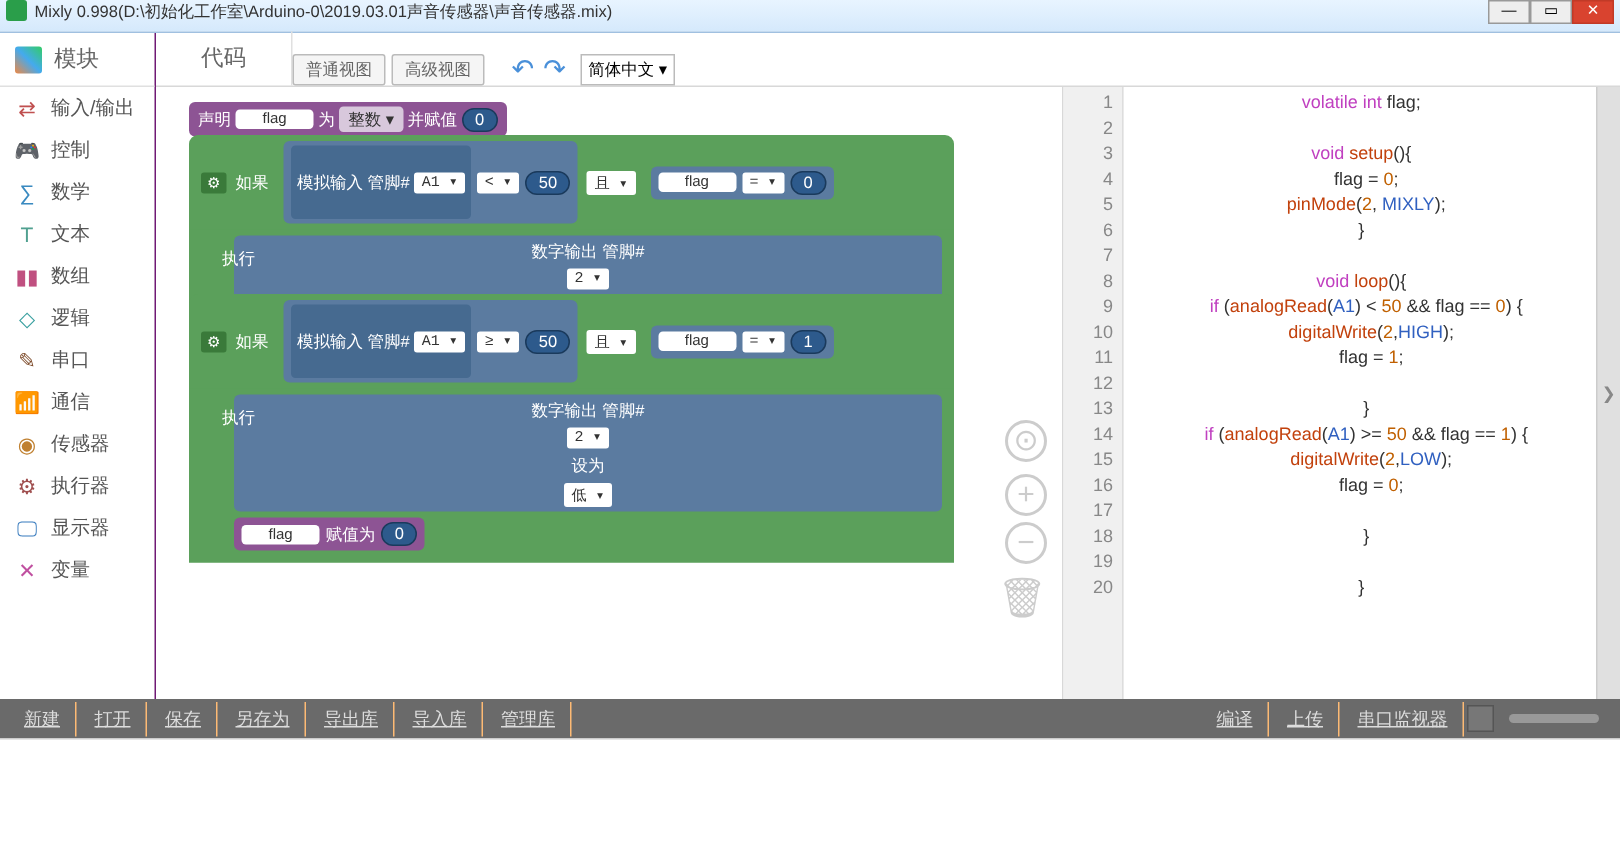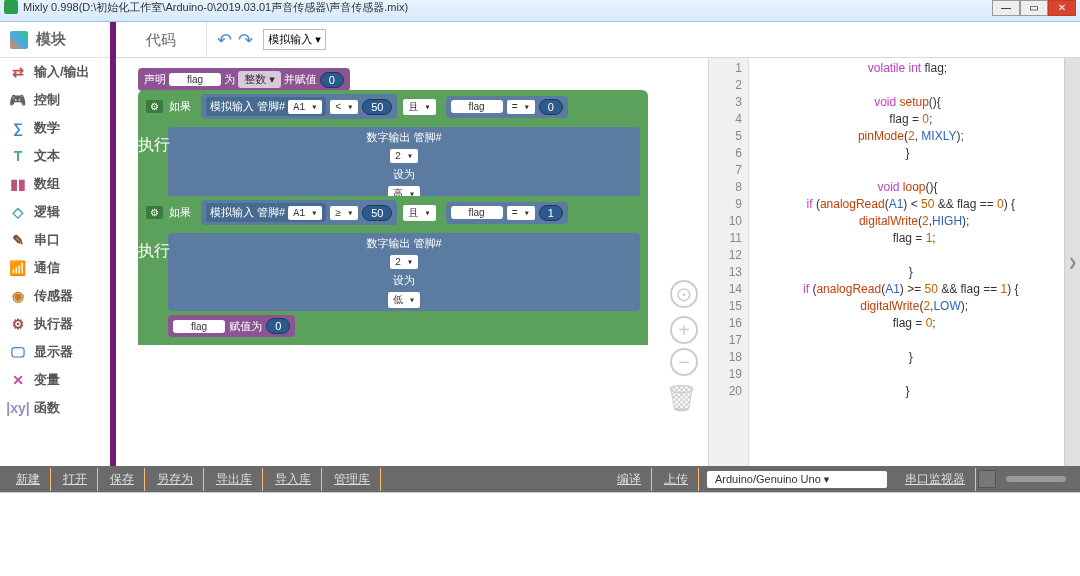--- a/index.html
+++ b/index.html
@@ -4,52 +4,52 @@
 <style>
 * { margin:0; padding:0; box-sizing:border-box; font-family:"Microsoft YaHei",Arial,sans-serif; }
 body { width:1080px; height:576px; background:#fff; overflow:hidden; font-size:12px; }
 .titlebar { height:22px; background:linear-gradient(#e8f4ff,#d5e9fc); display:flex; padding:0 4px; border-bottom:1px solid #a0c0e0; }
 .titlebar .tico { width:14px; height:14px; background:#2a9e4a; border-radius:2px; margin-right:5px; }
 .titlebar .ttxt { font-size:11px; color:#333; flex:1; }
 .winbtns { display:flex; gap:0; }
 .winbtn { width:28px; height:16px; border:1px solid #999; background:#eee; font-size:10px; text-align:center; line-height:14px; }
 .winbtn.close { background:#d9432f; color:#fff; border-color:#c13a27; }
 .main { height:444px; display:flex; }
-.sidebar { width:116px; background:#fff; border-right:6px solid #701a75;font-weight:bold; }
+.sidebar { width:104px; background:#fff; border-right:1px solid #701a75; }
 .sb-hdr { height:36px; display:flex; align-items:center; padding:0 10px; border-bottom:1px solid #e0e0e0; }
 .sb-hdr .logo { width:18px; height:18px; background:linear-gradient(45deg,#e84,#4ae,#3c6); border-radius:2px; margin-right:8px; }
 .sb-hdr span { font-size:15px; color:#666; }
 .sb-item { height:28px; display:flex; align-items:center; padding:0 10px; cursor:pointer; font-size:13px; color:#555; }
 .sb-ico { width:16px; height:16px; margin-right:8px; display:flex; align-items:center; justify-content:center; font-size:14px; }
 .center { flex:1; display:flex; flex-direction:column; position:relative; }
-.topbar { height:36px; border-bottom:1px solid #d8d8d8; display:flex; align-items:center; }
+.topbar { height:36px; border-bottom:1px solid #d8d8d8; display:flex; align-items:flex-end; }
 .tab { padding:0 30px; height:36px; line-height:36px; font-size:15px; color:#666; border-right:1px solid #e0e0e0; }
 .copy { flex:1; text-align:center; font-size:11px; color:#aaa; }
 .viewbtns { display:flex; gap:4px; margin-right:8px; }
 .vbtn { padding:2px 8px; border:1px solid #bbb; background:#f5f5f5; font-size:11px; border-radius:2px; color:#666; }
 .undo-redo { display:flex; gap:6px; margin:0 10px; }
 .ur { font-size:18px; color:#4a90d9; cursor:pointer; }
 .langsel { border:1px solid #bbb; padding:2px 4px; font-size:11px; margin-right:6px; }
 .workspace { flex:1; display:flex; }
 .canvas { flex:1; position:relative; background:#fff; overflow:hidden; }
 .block { position:absolute; font-size:11px; color:#fff; }
 .b-decl { left:22px; top:10px; background:#8d5494; border-radius:4px; padding:3px 6px; display:flex; align-items:center; gap:3px; }
 .pill { background:#fff; color:#333; padding:1px 18px; border-radius:3px; font-size:10px; }
 .dd { background:#d8c8dc; color:#333; padding:1px 6px; border-radius:3px; }
 .numslot { background:#2d5a8c; color:#fff; padding:1px 8px; border-radius:8px; border:1px solid #1a3a5c; }
 .b-if { background:#5ba05b; border-radius:6px 6px 0 0; width:510px; }
 .if1 { left:22px; top:32px; }
 .if2 { left:22px; top:138px; }
 .ifhdr { padding:4px 8px; display:flex; align-items:center; gap:6px; }
 .gear { background:#3a7a3a; padding:1px 4px; border-radius:2px; font-size:10px; }
 .cond { background:#5b7ba0; border-radius:4px; padding:3px 5px; display:flex; align-items:center; gap:4px; margin-left:4px; }
-.cond2 { background:#466a90; padding:2px 4px; border-radius:3px; display:flex; gap:3px; align-items:center; }
+.cond2 { background:#466a90; padding:17px 4px; border-radius:3px; display:flex; gap:3px; align-items:center; }
 .ddw { background:#fff; color:#333; padding:1px 5px; border-radius:2px; font-size:10px;font-family:Liberation Mono, monospace; }
 .ifbody { background:#5ba05b; padding:4px 8px 8px 30px; }
-.body-lbl { position:absolute; left:0; color:#fff; font-size:16px; }
+.body-lbl { position:absolute; left:22px; color:#fff; font-size:11px; }
 .digout { background:#5b7ba0; border-radius:4px; padding:3px 0; display:flex; align-items:center; gap:4px; margin-bottom:4px;flex-direction:column; }
 .assign { background:#8d5494; border-radius:4px; padding:3px 5px; display:flex; align-items:center; gap:4px; width:fit-content; }
 .rfloat { position:absolute; right:10px; color:#ccc; text-align:center; }
 .rf-target { top:222px; font-size:20px; border:2px solid #ccc; width:28px; height:28px; border-radius:50%; line-height:24px; }
 .rf-plus { top:258px; font-size:20px; border:2px solid #ccc; width:28px; height:28px; border-radius:50%; line-height:24px; }
 .rf-minus { top:290px; font-size:20px; border:2px solid #ccc; width:28px; height:28px; border-radius:50%; line-height:24px; }
 .rf-trash { top:325px; font-size:26px; }
 .codepane { width:372px; border-left:1px solid #d8d8d8; background:#fff; font-family:Consolas,monospace; font-size:12px; display:flex; }
 .gutter { width:40px; background:#f0f0f0; text-align:right; padding:2px 6px 0 0; color:#888; line-height:17px; border-right:1px solid #ddd; }
 .code { flex:1; padding:2px 4px 0 6px; line-height:17px; white-space:pre; color:#333;text-align:center; }
@@ -126,35 +126,35 @@
           <span>执行器</span>
         </div>
         <div class="sb-item">
           <span class="sb-ico" style="color:#4080c0">🖵</span>
           <span>显示器</span>
         </div>
         <div class="sb-item">
           <span class="sb-ico" style="color:#c050a0">✕</span>
           <span>变量</span>
         </div>
-        <div class="sb-item">
-          <span class="sb-ico" style="color:#9090c0">|xy|</span>
-          <span>函数</span>
-        </div>
       </div>
   </div>
 
   <div class="center">
     <div class="topbar">
       <div class="tab">代码</div>
+      <div class="viewbtns">
+        <div class="vbtn">普通视图</div>
+        <div class="vbtn">高级视图</div>
+      </div>
       <div class="undo-redo">
         <span class="ur">↶</span>
         <span class="ur">↷</span>
       </div>
-      <div class="langsel">模拟输入 ▾</div>
+      <div class="langsel">简体中文 ▾</div>
     </div>
 
     <div class="workspace">
       <div class="canvas">
         <div class="block b-decl">
           <span>声明</span>
           <span class="pill">flag</span>
           <span>为</span>
           <span class="dd">整数 ▾</span>
           <span>并赋值</span>
@@ -270,18 +270,17 @@
   <div class="bbtn">新建</div>
   <div class="bbtn">打开</div>
   <div class="bbtn">保存</div>
   <div class="bbtn">另存为</div>
   <div class="bbtn">导出库</div>
   <div class="bbtn">导入库</div>
   <div class="bbtn">管理库</div>
   <div class="bspace"></div>
   <div class="bbtn">编译</div>
   <div class="bbtn">上传</div>
-  <div class="board"><span>Arduino/Genuino Uno</span> ▾</div>
   <div class="bbtn">串口监视器</div>
   <div class="bgear"></div>
   <div style="width:60px;height:6px;background:#999;border-radius:3px;margin:0 8px"></div>
 </div>
 <div class="console"></div>
 
 </body></html>

